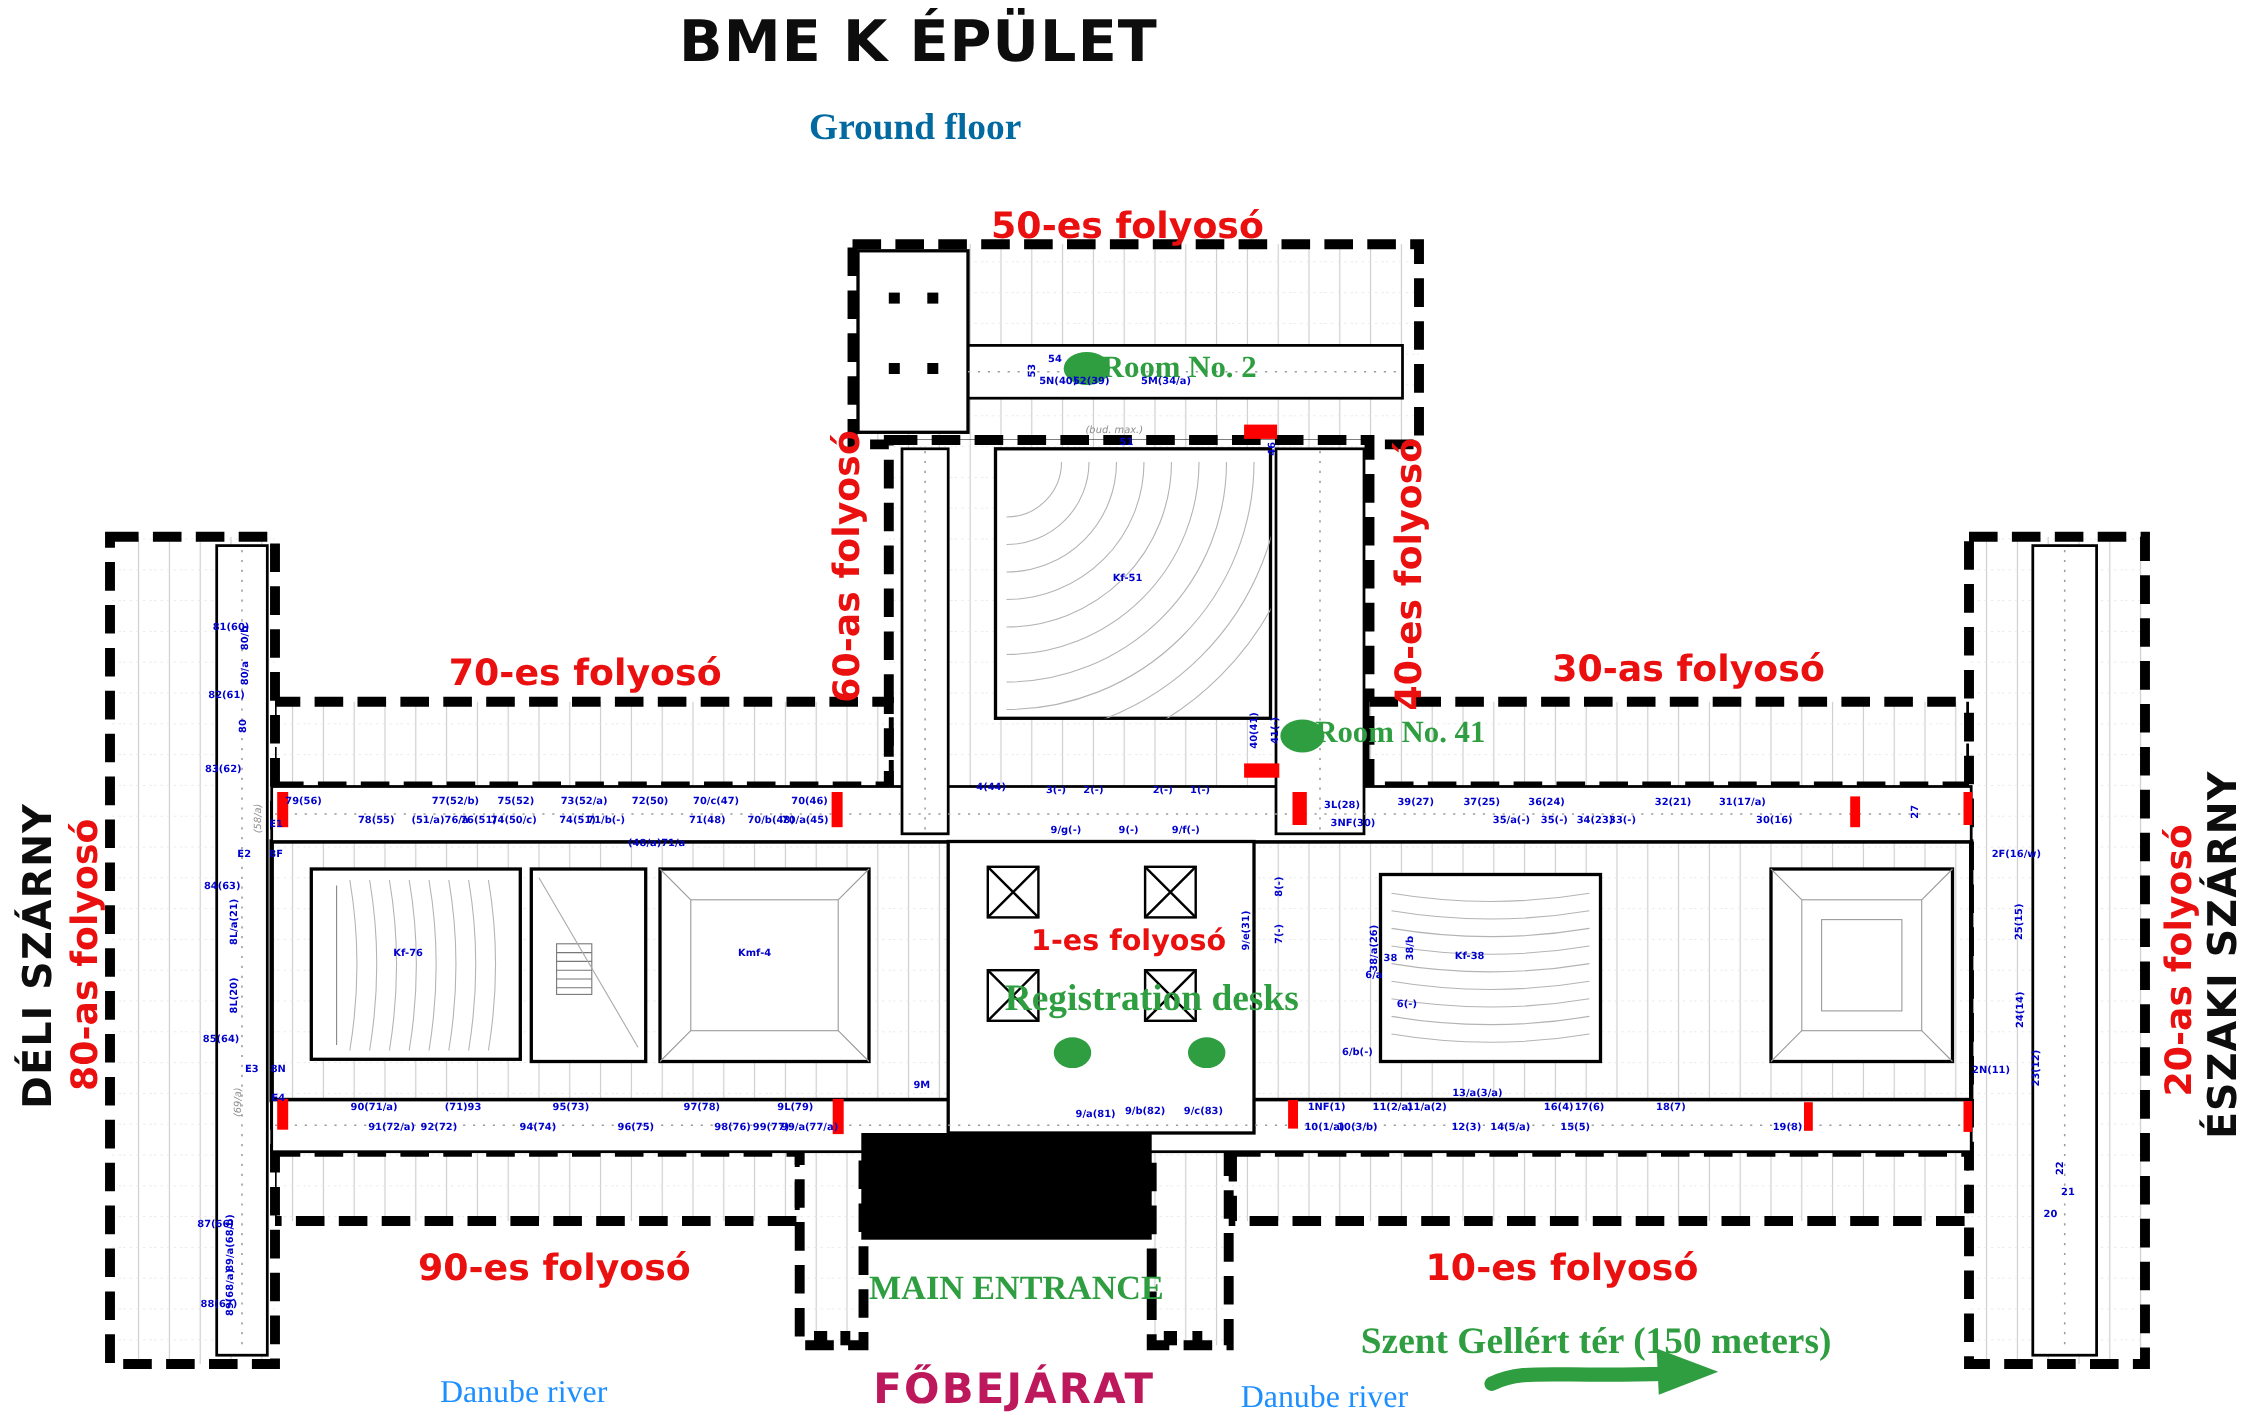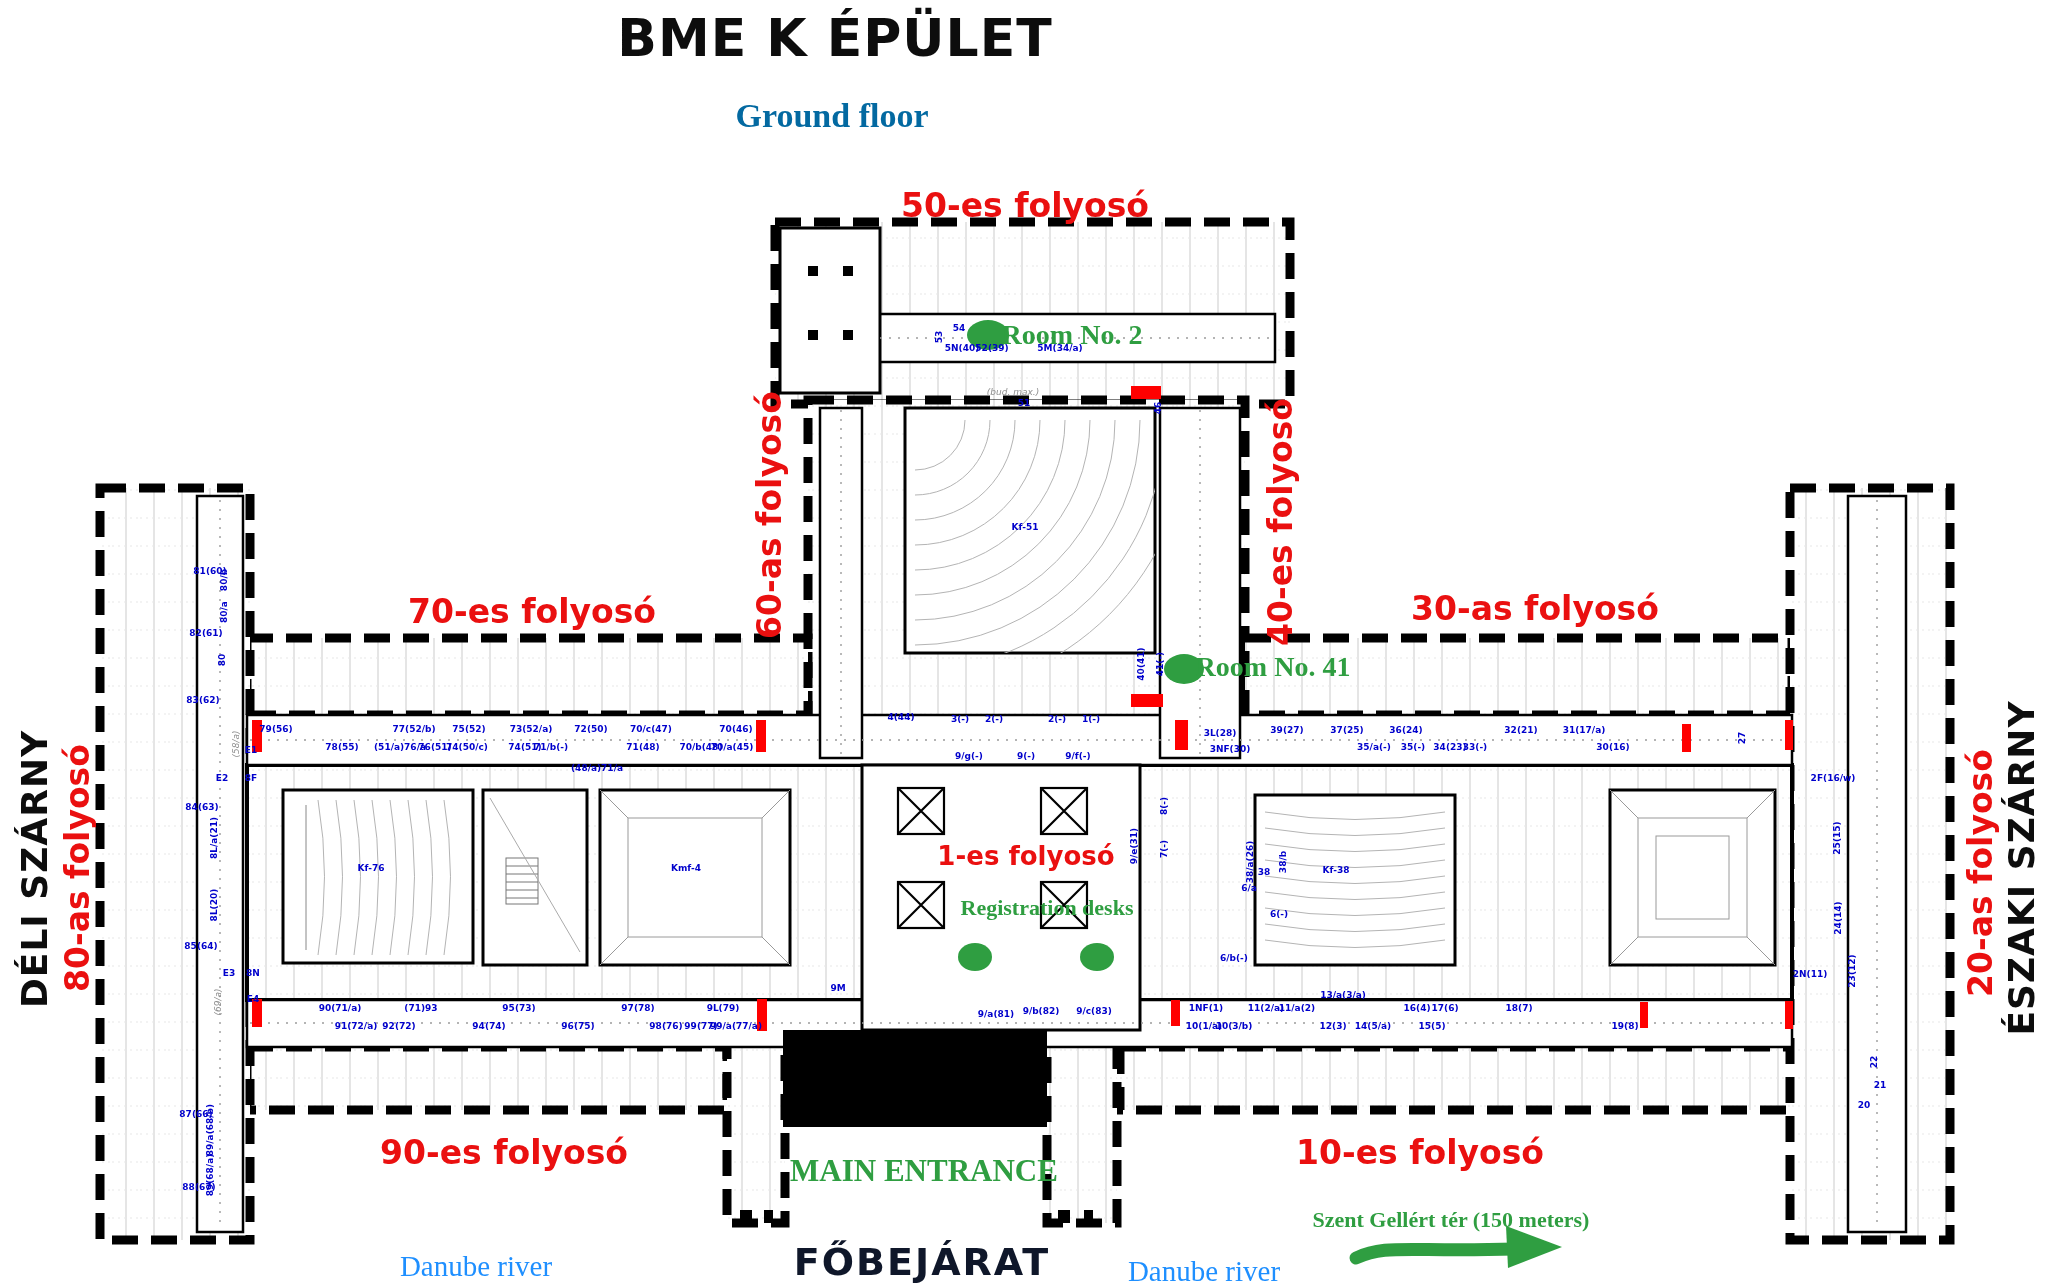--- a/index.html
+++ b/index.html
@@ -8,22 +8,22 @@
   #plan-svg{position:absolute;left:0;top:0;}
   .lbl{position:absolute;transform:translate(-50%,-50%);white-space:nowrap;line-height:1;}
   .vert{transform:translate(-50%,-50%) rotate(-90deg);}
   .title{font-size:52px;font-weight:bold;color:#0d0d0d;letter-spacing:1px;}
   .subtitle{font-family:"Liberation Serif",serif;font-size:34px;font-weight:bold;color:#0369a1;}
   .red-lbl{font-size:33px;font-weight:bold;color:#ea1010;}
   .red-lbl.small{font-size:26px;}
   .wing-lbl{font-size:36px;font-weight:bold;color:#0d0d0d;letter-spacing:1px;}
   .green-serif{font-family:"Liberation Serif",serif;font-weight:bold;color:#2f9e41;font-size:28px;}
   .green-serif.big{font-size:31px;}
-  .green-serif.mid{font-size:22px;}
-  .black-caps{font-size:38px;font-weight:bold;color:#0f172a;letter-spacing:2px;}
+  .green-serif.mid{font-size:34px;}
+  .black-caps{font-size:38px;font-weight:bold;color:#be185d;letter-spacing:2px;}
   .blue-serif{font-family:"Liberation Serif",serif;font-size:29px;color:#1e8fff;}
   .room{position:absolute;transform:translate(-50%,-50%);font-size:9px;font-weight:bold;
         color:#0000cc;white-space:nowrap;line-height:1;}
   .room.vert{transform:translate(-50%,-50%) rotate(-90deg);}
   .room.gray{color:#8f8f8f;font-weight:normal;font-style:italic;}
 </style>
 </head>
 <body>
 
 <svg id="plan-svg" width="2048" height="1288" viewBox="0 0 2048 1288">

